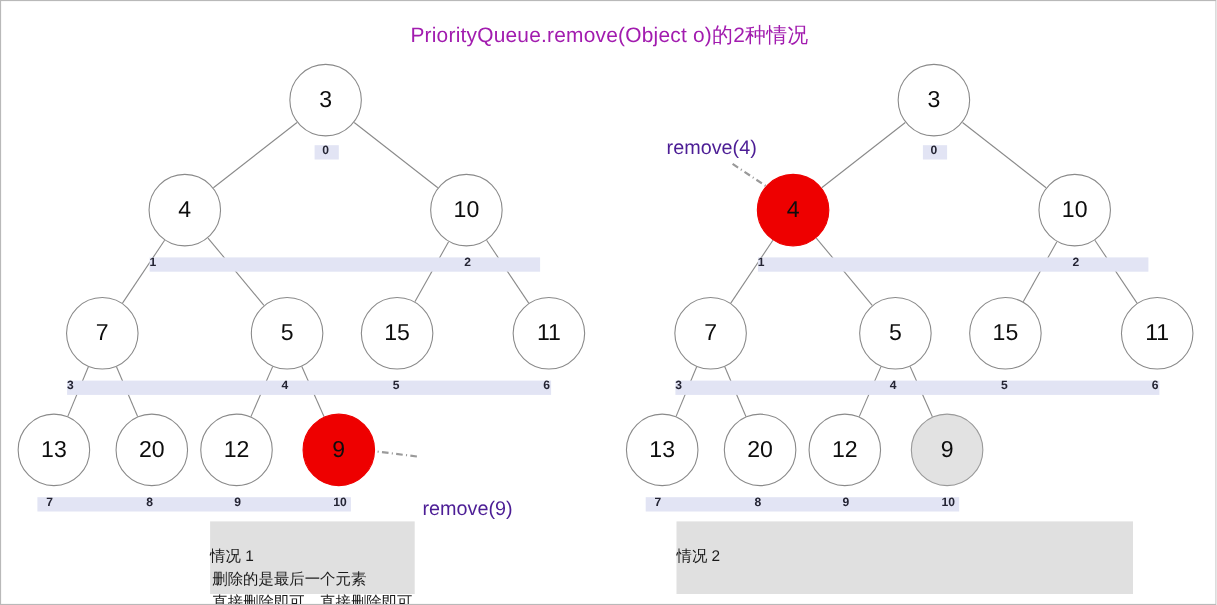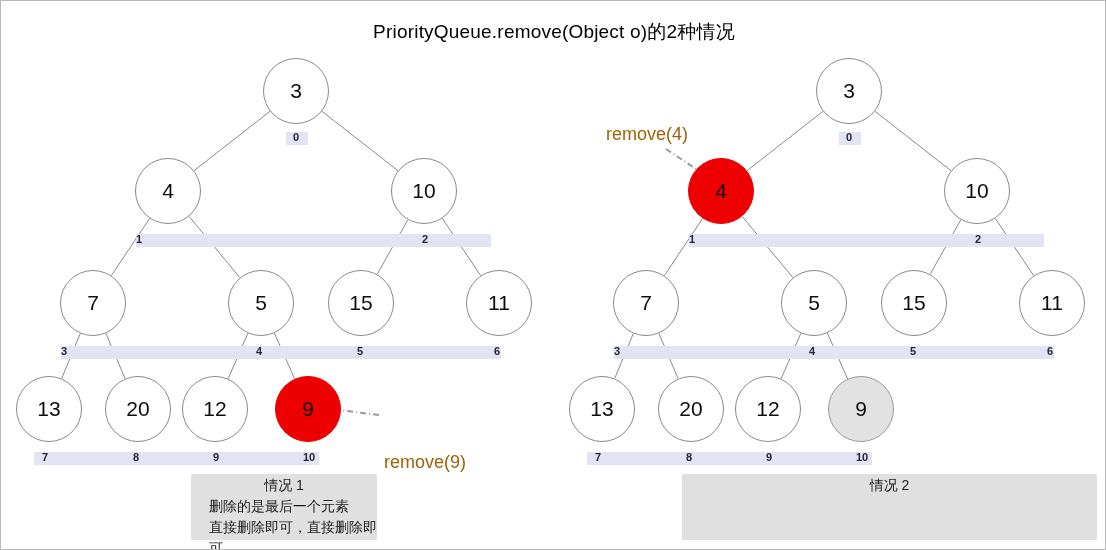--- a/index.html
+++ b/index.html
@@ -17,21 +17,21 @@
     overflow: hidden;
     font-family: "Liberation Sans", "DejaVu Sans", sans-serif;
   }
   #title {
     position: absolute;
     left: 0;
     top: 18px;
     width: 1106px;
     text-align: center;
     font-size: 19px;
-    color: #000000;
+    color: #a21caf;
     letter-spacing: 0.2px;
   }
   svg.layer {
     position: absolute;
     left: 0;
     top: 0;
     width: 1106px;
     height: 550px;
     pointer-events: none;
   }
@@ -64,40 +64,40 @@
     background: #ee0000;
     border-color: #ee0000;
   }
   .node.gray {
     background: #e2e2e2;
     border-color: #9a9a9a;
   }
   .removelabel {
     position: absolute;
     font-size: 18px;
-    color: #a16207;
+    color: #4c1d95;
     white-space: nowrap;
   }
   .caption {
     position: absolute;
     background: #e0e0e0;
     font-size: 14px;
     color: #1a1a1a;
     line-height: 21px;
     box-sizing: border-box;
     padding: 1px 0 0 0;
   }
   .caption .cap-title {
     display: block;
-    text-align: center;
+    margin-top: 20px;
   }
   .caption .cap-line {
     display: block;
     text-align: left;
-    padding-left: 18px;
+    padding-left: 2px;
   }
 </style>
 </head>
 <body>
 
 <div id="canvas">
 
   <div id="title">PriorityQueue.remove(Object o)的2种情况</div>
 
   <svg class="layer" id="edges-svg" viewBox="0 0 1106 550">
@@ -183,18 +183,18 @@
       <div class="node gray" style="left: 827px; top: 375px; width: 66px; height: 66px;">9</div>
       <div class="removelabel" style="left: 605px; top: 123px;">remove(4)</div>
     </div>
 
   <div id="captions">
       <div class="caption" style="left: 190px; top: 473px; width: 186px; height: 66px;">
         <span class="cap-title">情况 1</span>
         <span class="cap-line">删除的是最后一个元素</span>
         <span class="cap-line">直接删除即可，直接删除即可</span>
       </div>
-      <div class="caption" style="left: 681px; top: 473px; width: 415px; height: 66px;">
+      <div class="caption" style="left: 614px; top: 473px; width: 415px; height: 66px;">
         <span class="cap-title">情况 2</span>
       </div>
     </div>
 
 </div>
 
 </body></html>

